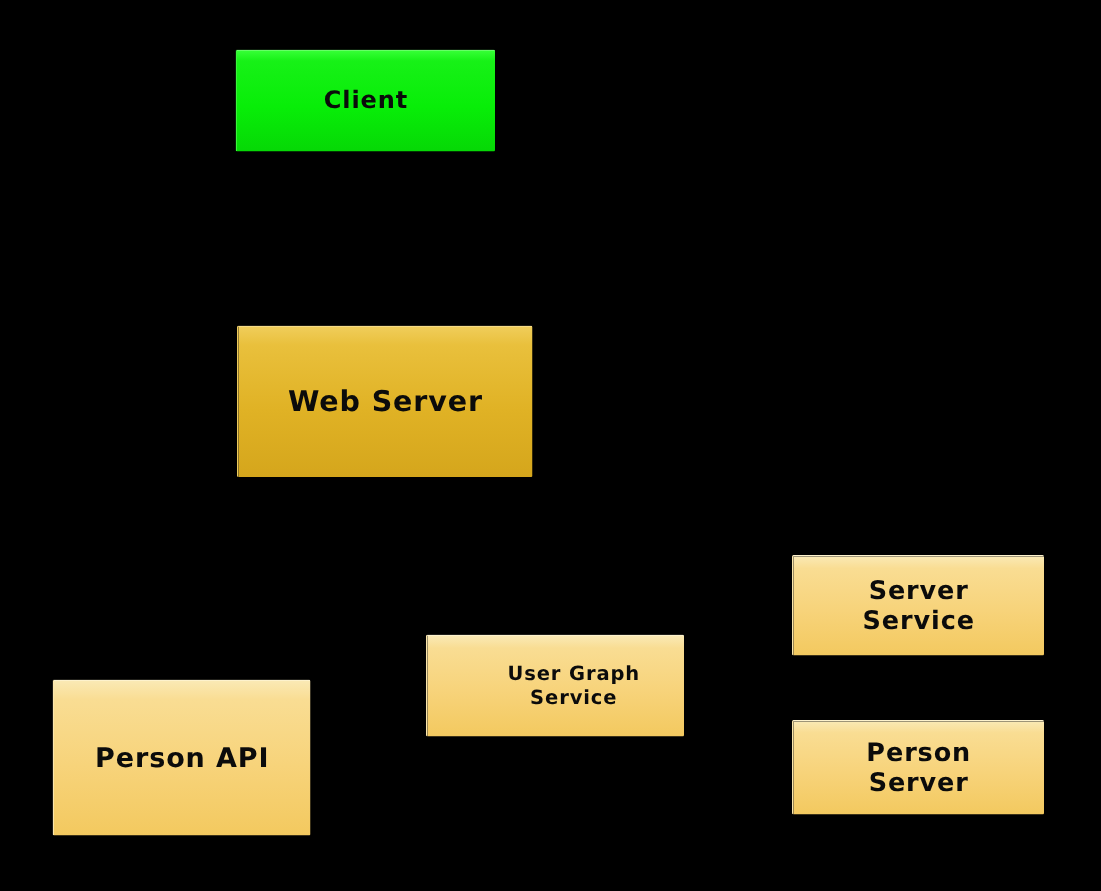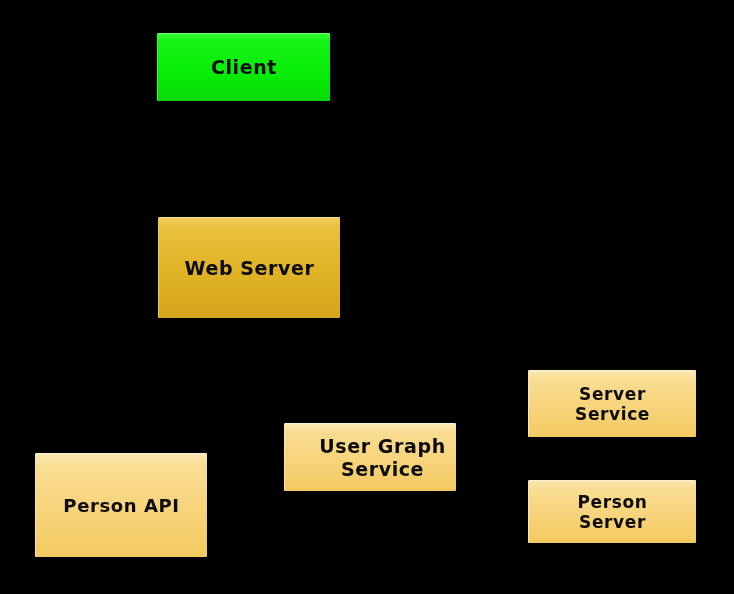--- a/index.html
+++ b/index.html
@@ -47,27 +47,27 @@
     border-top: 1px solid #f6db86;
     border-left: 1px solid #eecb5c;
   }
   .theme-tan {
     background: linear-gradient(180deg, #fae9b4 0%, #f9dd93 12%, #f7d37a 55%, #f3c95f 100%);
     border-top: 1px solid #fdf2cd;
     border-left: 1px solid #fbe6ab;
   }
   
   #node-client        { left:157px; top:33px;  width:173px; height:68px;  }
-  #node-client .label       { font-size:19px; }
-  #node-web-server    { left:158px; top:217px; width:182px; height:101px; }
+  #node-client .label       { font-size:16px; }
+  #node-web-server    { left:158px; top:217px; width:197px; height:101px; }
   #node-web-server .label   { font-size:19px; }
   #node-lookup-service{ left:528px; top:370px; width:168px; height:67px;  }
   #node-lookup-service .label { font-size:17px; }
   #node-user-graph-service { left:284px; top:423px; width:172px; height:68px; }
-  #node-user-graph-service .label { font-size:19px;margin-left:24px; }
+  #node-user-graph-service .label { font-size:13px;margin-left:24px; }
   #node-search-api    { left:35px;  top:453px; width:172px; height:104px; }
   #node-search-api .label   { font-size:18px; }
   #node-person-server { left:528px; top:480px; width:168px; height:63px;  }
   #node-person-server .label { font-size:17px; }
 </style>
 </head>
 <body>
 
 <div id="canvas">
 

